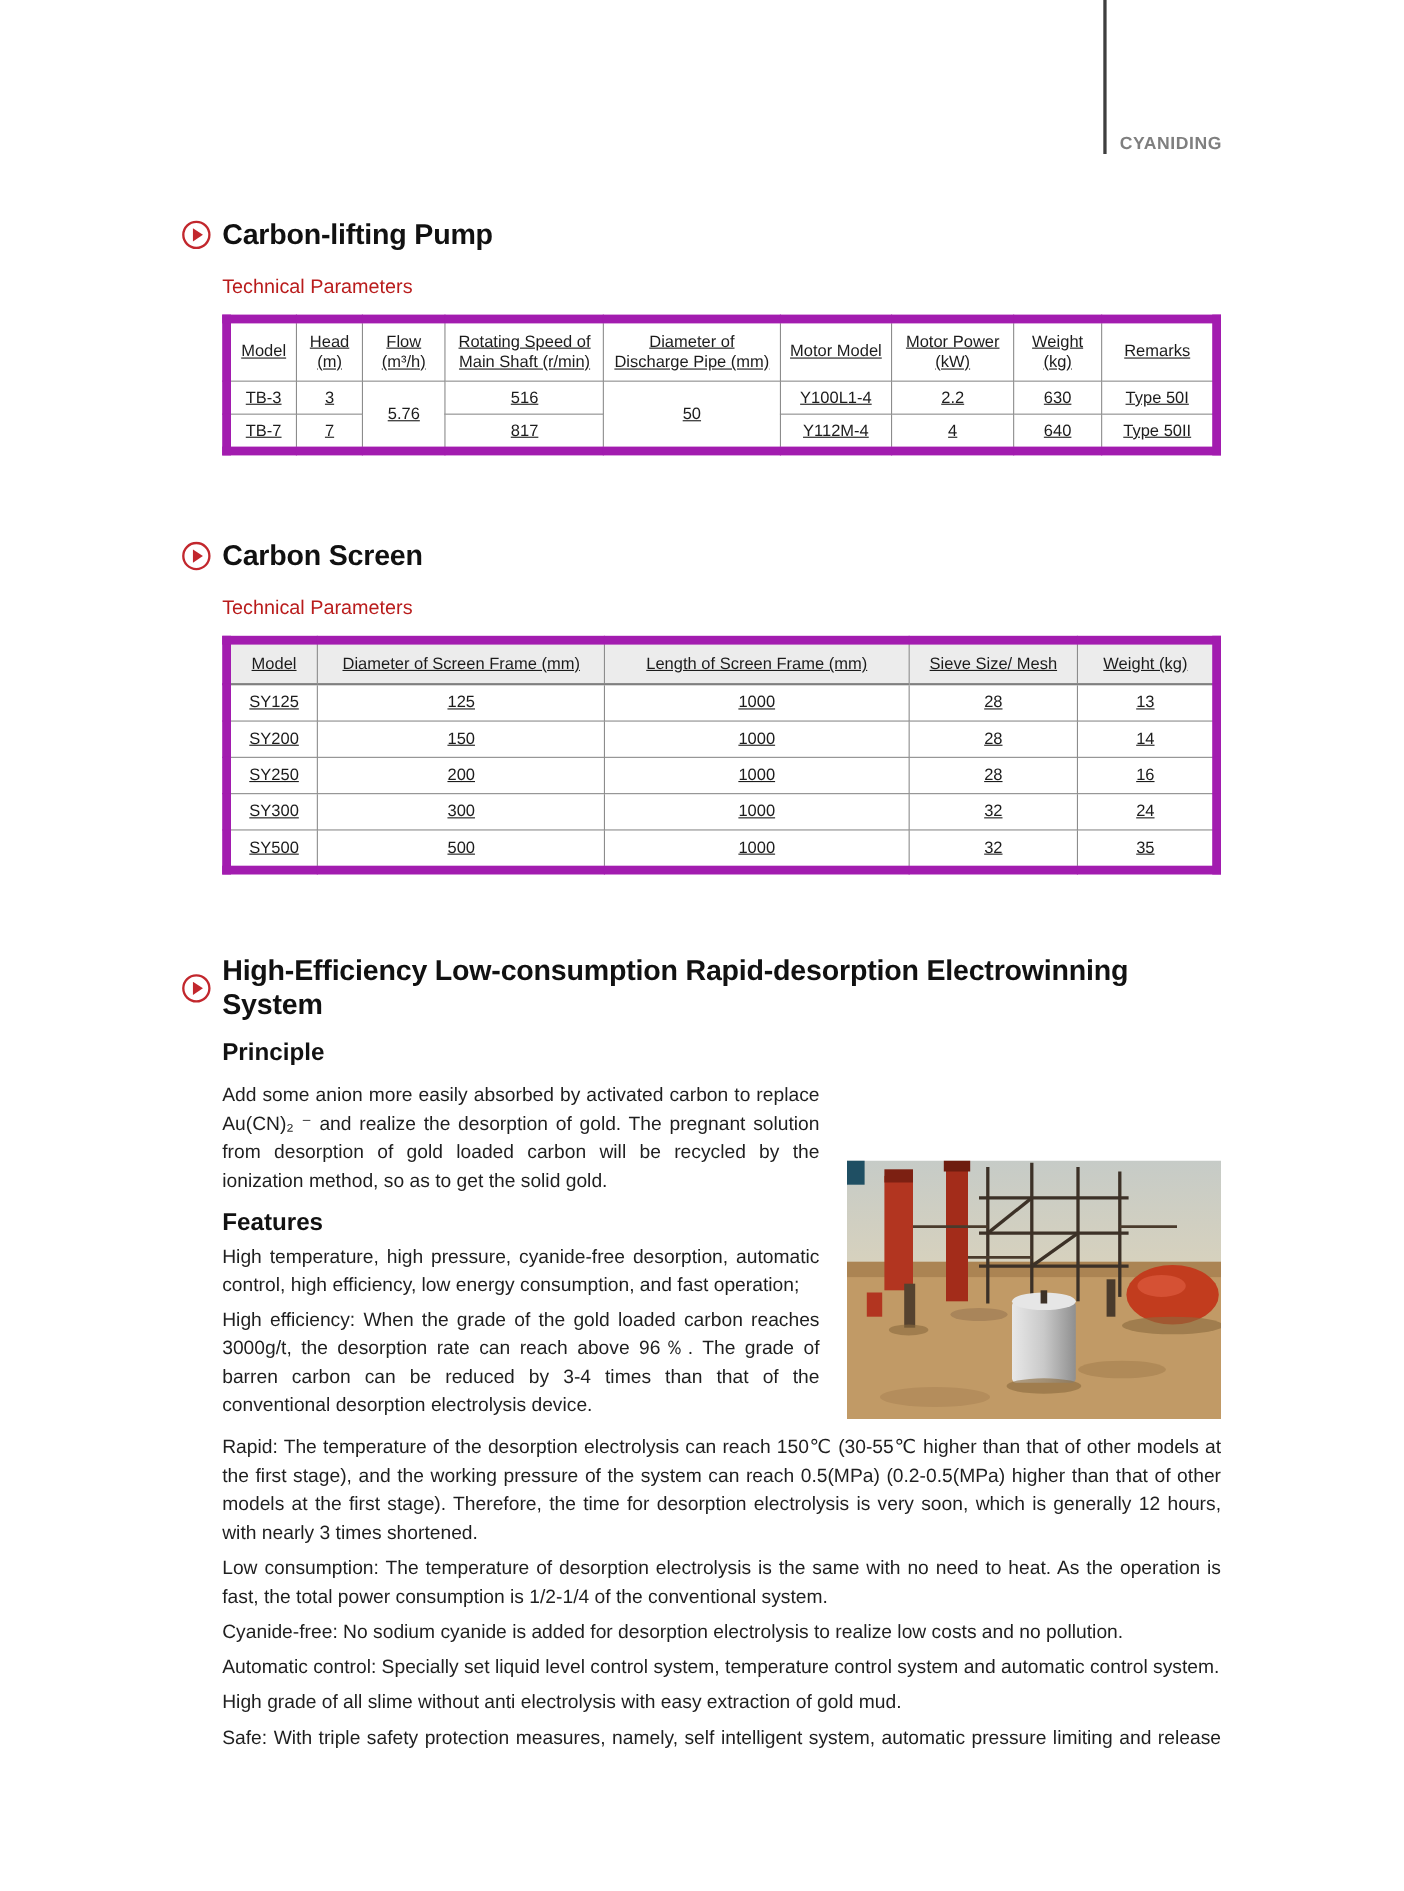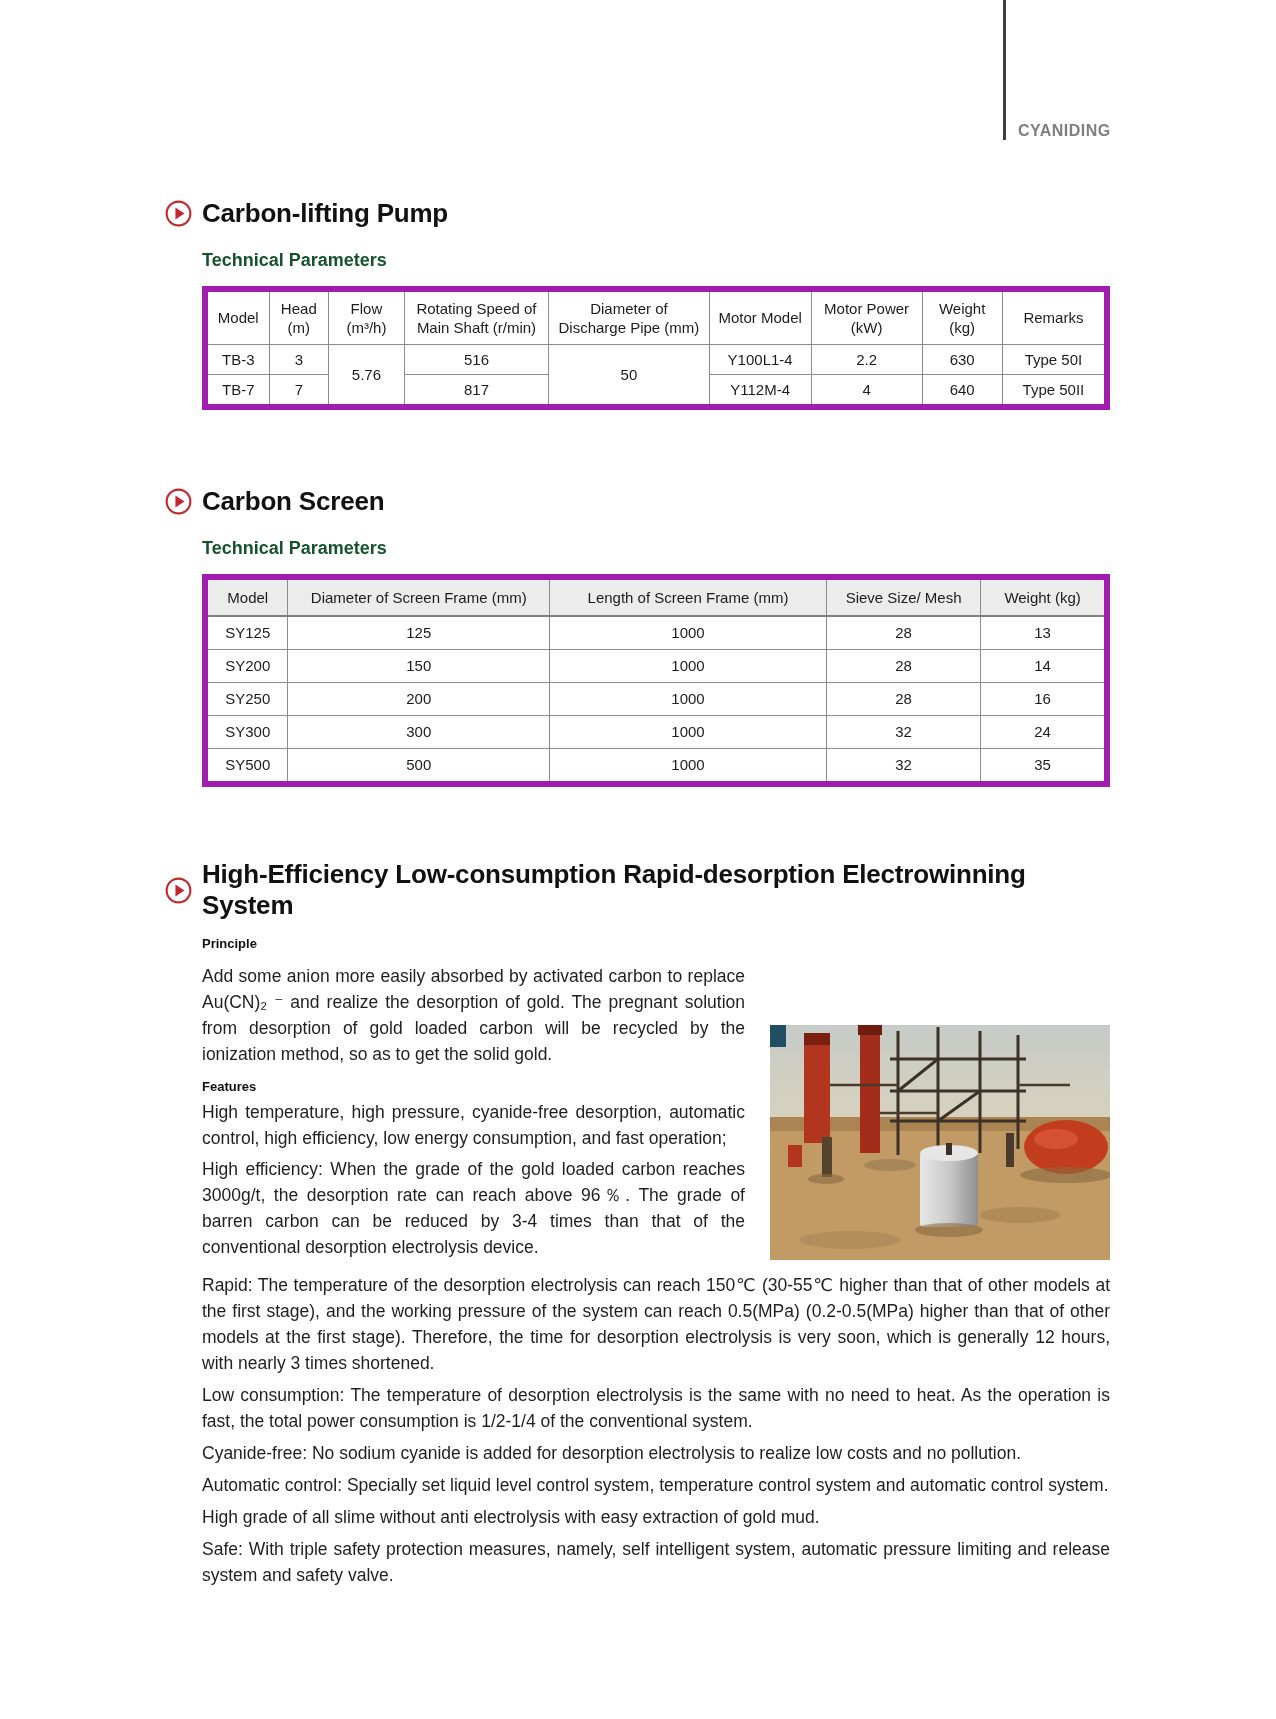--- a/index.html
+++ b/index.html
@@ -17,37 +17,37 @@
 
   .section { margin:0; }
   .sec-pump   { margin-top:198px; }
   .sec-screen { margin-top:76px; }
   .sec-electro{ margin-top:72px; }
 
   .section-heading { display:flex; align-items:center; gap:10px; margin-left:-37px; }
   .sec-icon { width:27px; height:27px; flex:none; }
   .section-title { font-size:26px; font-weight:bold; color:#111111; margin:0; letter-spacing:-0.2px; }
 
-  .sub-heading { font-size:18px; font-weight:bold; color:#14532d; margin:21px 0 0 0; }
+  .sub-heading { font-size:18px; font-weight:normal; color:#b91c1c; margin:21px 0 0 0; }
 
   table.params {
     border-collapse:collapse; width:908px; margin-top:15px; table-layout:fixed;
     font-size:15px; color:#1c1c1c;
   }
   table.params th, table.params td {
     border:1px solid #8c8c8c; text-align:center; vertical-align:middle;
     padding:2px 3px; font-weight:normal; line-height:1.3;
   }
-  table.params { border:6px solid #a21caf; }
+  table.params { border:8px solid #a21caf;text-decoration:underline; }
   table.t1 thead th { height:48px; }
   table.t1 tbody td { height:25px; }
   table.t2 thead th { height:31px; background:#ececec; border-bottom:2px solid #808080; }
   table.t2 tbody td { height:28px; }
 
-  .principle-heading, .features-heading { font-size:13px; font-weight:bold; color:#111111; margin:15px 0 0 0; }
+  .principle-heading, .features-heading { font-size:22px; font-weight:bold; color:#111111; margin:15px 0 0 0; }
   .features-heading { margin-top:12px; }
 
   .sec3-flex { display:flex; align-items:flex-end; margin-top:6px; }
   .sec3-left { width:543px; flex:none; }
   .photo-wrap { width:340px; height:235px; margin-left:25px; flex:none; }
   .photo-wrap svg { display:block; }
 
   p.body-text {
     font-size:17.5px; line-height:26px; color:#1f1f1f; text-align:justify; margin:5px 0 0 0;
   }

